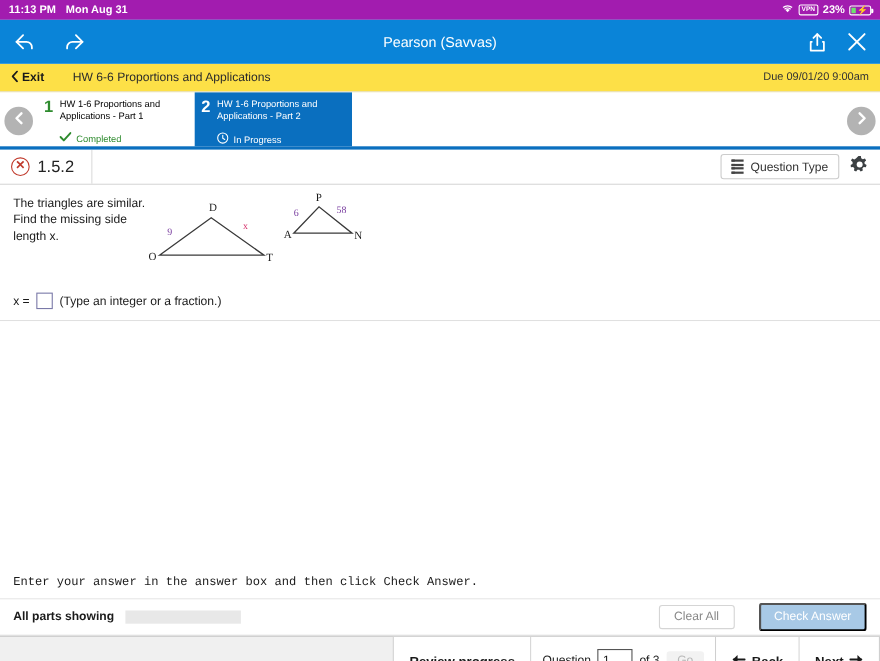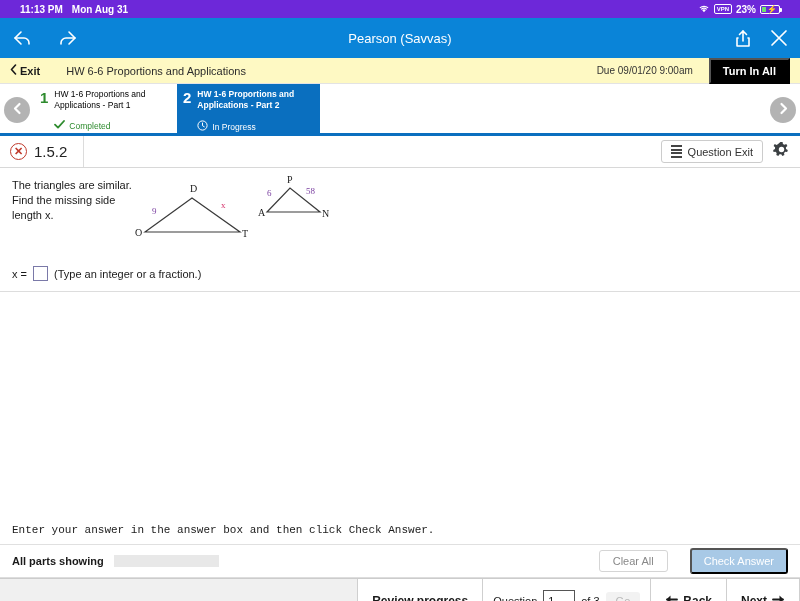--- a/index.html
+++ b/index.html
@@ -6,22 +6,22 @@
   html, body {
     width: 800px; height: 601px;
     font-family: "Liberation Sans", sans-serif;
     background: #ffffff;
     overflow: hidden;
   }
   .app { position: relative; width: 800px; height: 601px; }
 
   
   .statusbar {
-    height: 18px; background: #6d28d9; color: #ffffff;
-    display: flex; align-items: center; padding: 0 20px;
+    height: 18px; background: #a21caf; color: #ffffff;
+    display: flex; align-items: center; padding: 0 8px;
     font-size: 10px; font-weight: bold;
   }
   .sb-left { display: flex; gap: 9px; align-items: center; }
   .sb-right { margin-left: auto; display: flex; gap: 4px; align-items: center; }
   .vpn-badge {
     border: 1px solid #ffffff; border-radius: 2px;
     font-size: 6px; padding: 0 2px; line-height: 8px; font-weight: bold;
   }
   .batt {
     width: 20px; height: 9px; border: 1px solid #ffffff; border-radius: 2px;
@@ -50,21 +50,21 @@
     font-size: 13px; pointer-events: none;
   }
   .nav-icons-right {
     margin-left: auto; display: flex; gap: 18px; align-items: center;
     z-index: 2;
   }
   .nav-icons-left svg, .nav-icons-right svg { display: block; }
 
   
   .exitbar {
-    height: 26px; background: #fef9c3; border-bottom: 1px solid #e3e3e3;
+    height: 26px; background: #fde047; border-bottom: 1px solid #e3e3e3;
     display: flex; align-items: center; padding: 0 10px; gap: 6px;
   }
   .exit-link {
     display: flex; align-items: center; gap: 3px;
     font-size: 11px; font-weight: bold; color: #1a1a1a;
   }
   .assign-title { font-size: 11px; color: #2b2b2b; margin-left: 20px; }
   .due-text { margin-left: auto; font-size: 10px; color: #333333; }
   .turnin-btn {
     background: #000000; color: #ffffff; font-size: 11px; font-weight: bold;
@@ -89,21 +89,21 @@
     position: relative;
   }
   .tab.active { background: #0a6fbf; color: #ffffff; }
   .tab-num {
     font-size: 15px; font-weight: bold; line-height: 1; padding-top: 1px;
   }
   .tab.part1 .tab-num { color: #2e8b2e; }
   .tab.active .tab-num { color: #ffffff; }
   .tab-body { display: flex; flex-direction: column; gap: 10px; }
   .tab-name { font-size: 8.5px; line-height: 1.25; }
-  .tab.active .tab-name { font-weight: bold; }
+  .tab.active .tab-name { font-weight: normal; }
   .tab-status { font-size: 8.5px; display: flex; align-items: center; gap: 4px; }
   .tab.part1 .tab-status { color: #2e8b2e; }
   .tab.active .tab-status { color: #ffffff; }
 
   
   .qheader {
     height: 32px; background: #ffffff; border-bottom: 1px solid #d8d8d8;
     display: flex; align-items: center; padding: 0 10px;
   }
   .qnum-box {
@@ -261,21 +261,20 @@
     <div class="exit-link">
       <span>
         <svg width="7" height="11" viewBox="0 0 7 11">
             <path d="M5.5 1 L1.5 5.5 L5.5 10" stroke="#1a1a1a" stroke-width="1.6" fill="none" stroke-linecap="round" stroke-linejoin="round"></path>
           </svg>
       </span>
       <span>Exit</span>
     </div>
     <div class="assign-title">HW 6-6 Proportions and Applications</div>
     <div class="due-text">Due 09/01/20 9:00am</div>
-    <button class="turnin-btn">Turn In All</button>
   </div>
 
   <div class="tabstrip">
     <div class="arrow-circle arrow-left">
       <span>
         <svg width="11" height="13" viewBox="0 0 11 13">
             <path d="M7.5 2 L3 6.5 L7.5 11" stroke="#fff" stroke-width="2.2" fill="none" stroke-linecap="round" stroke-linejoin="round"></path>
           </svg>
       </span>
     </div>
@@ -328,21 +327,21 @@
       <span class="qnum-text">1.5.2</span>
     </div>
     <div class="qheader-right">
       <button class="qhelp-btn">
         <span class="list-icon">
             <i></i>
             <i></i>
             <i></i>
             <i></i>
           </span>
-        <span>Question Exit</span>
+        <span>Question Type</span>
       </button>
       <span>
         <svg width="17" height="17" viewBox="0 0 17 17">
             <path d="M8.5 5.6a2.9 2.9 0 1 0 0 5.8 2.9 2.9 0 0 0 0-5.8z" fill="none" stroke="#3c4043" stroke-width="1.6"></path>
             <path d="M7.4 0.9h2.2l.3 2 1.5.9 1.9-.8 1.1 1.9-1.5 1.3.1 1.7 1.8 1-.6 2.1-2-.2-1.2 1.2.4 2-2 .9-1.2-1.6h-1.7l-1.2 1.6-2-.9.4-2-1.2-1.2-2 .2L.2 9l1.8-1 .1-1.7L.6 5l1.1-1.9 1.9.8 1.5-.9z" fill="#3c4043"></path>
             <circle cx="8.5" cy="8.5" r="2.7" fill="#fff"></circle>
           </svg>
       </span>
     </div>
   </div>

